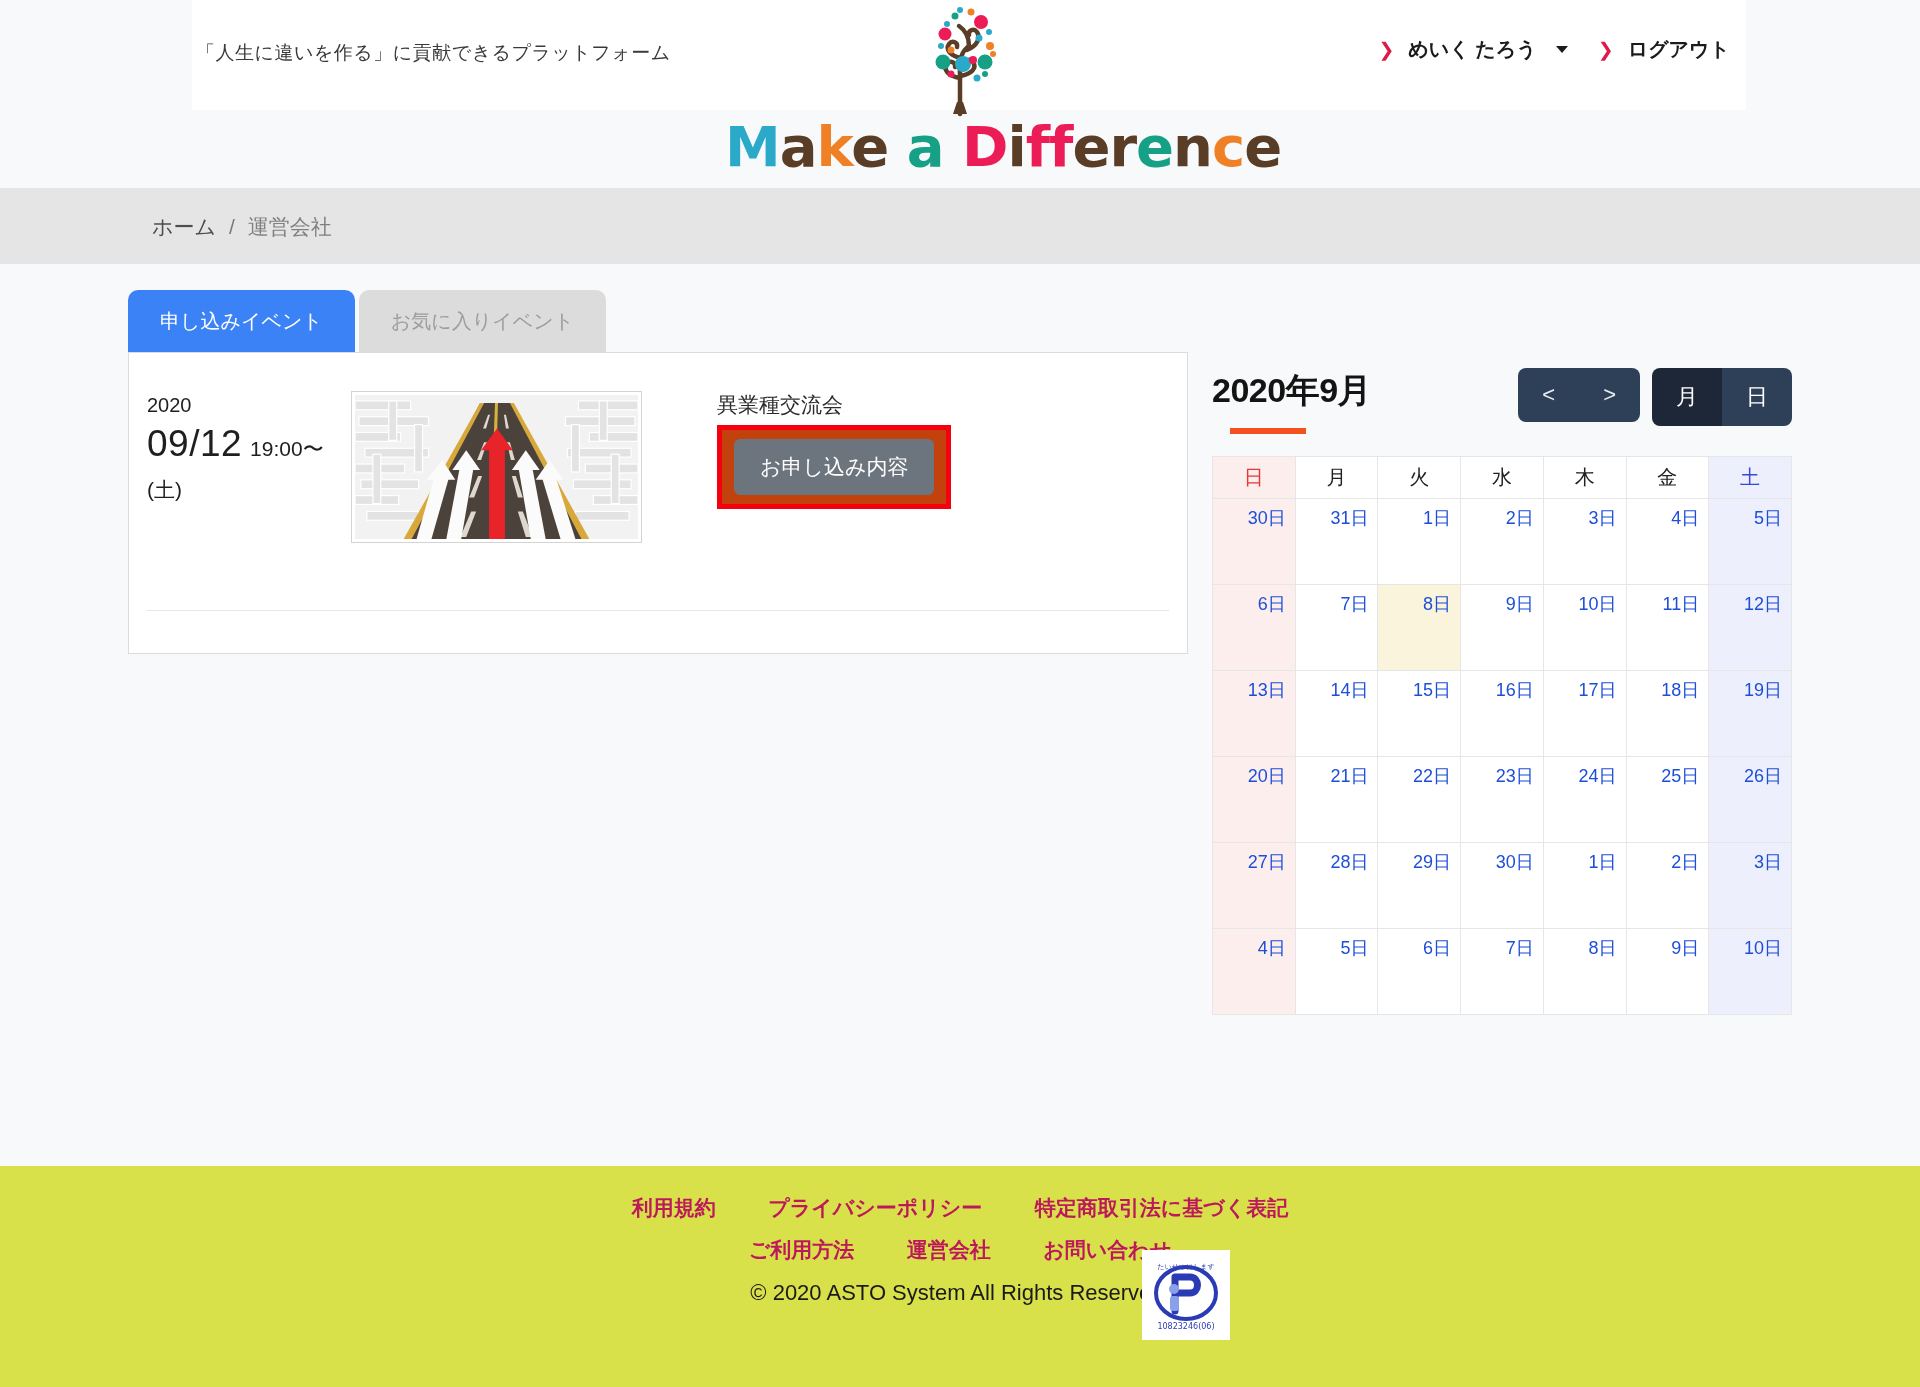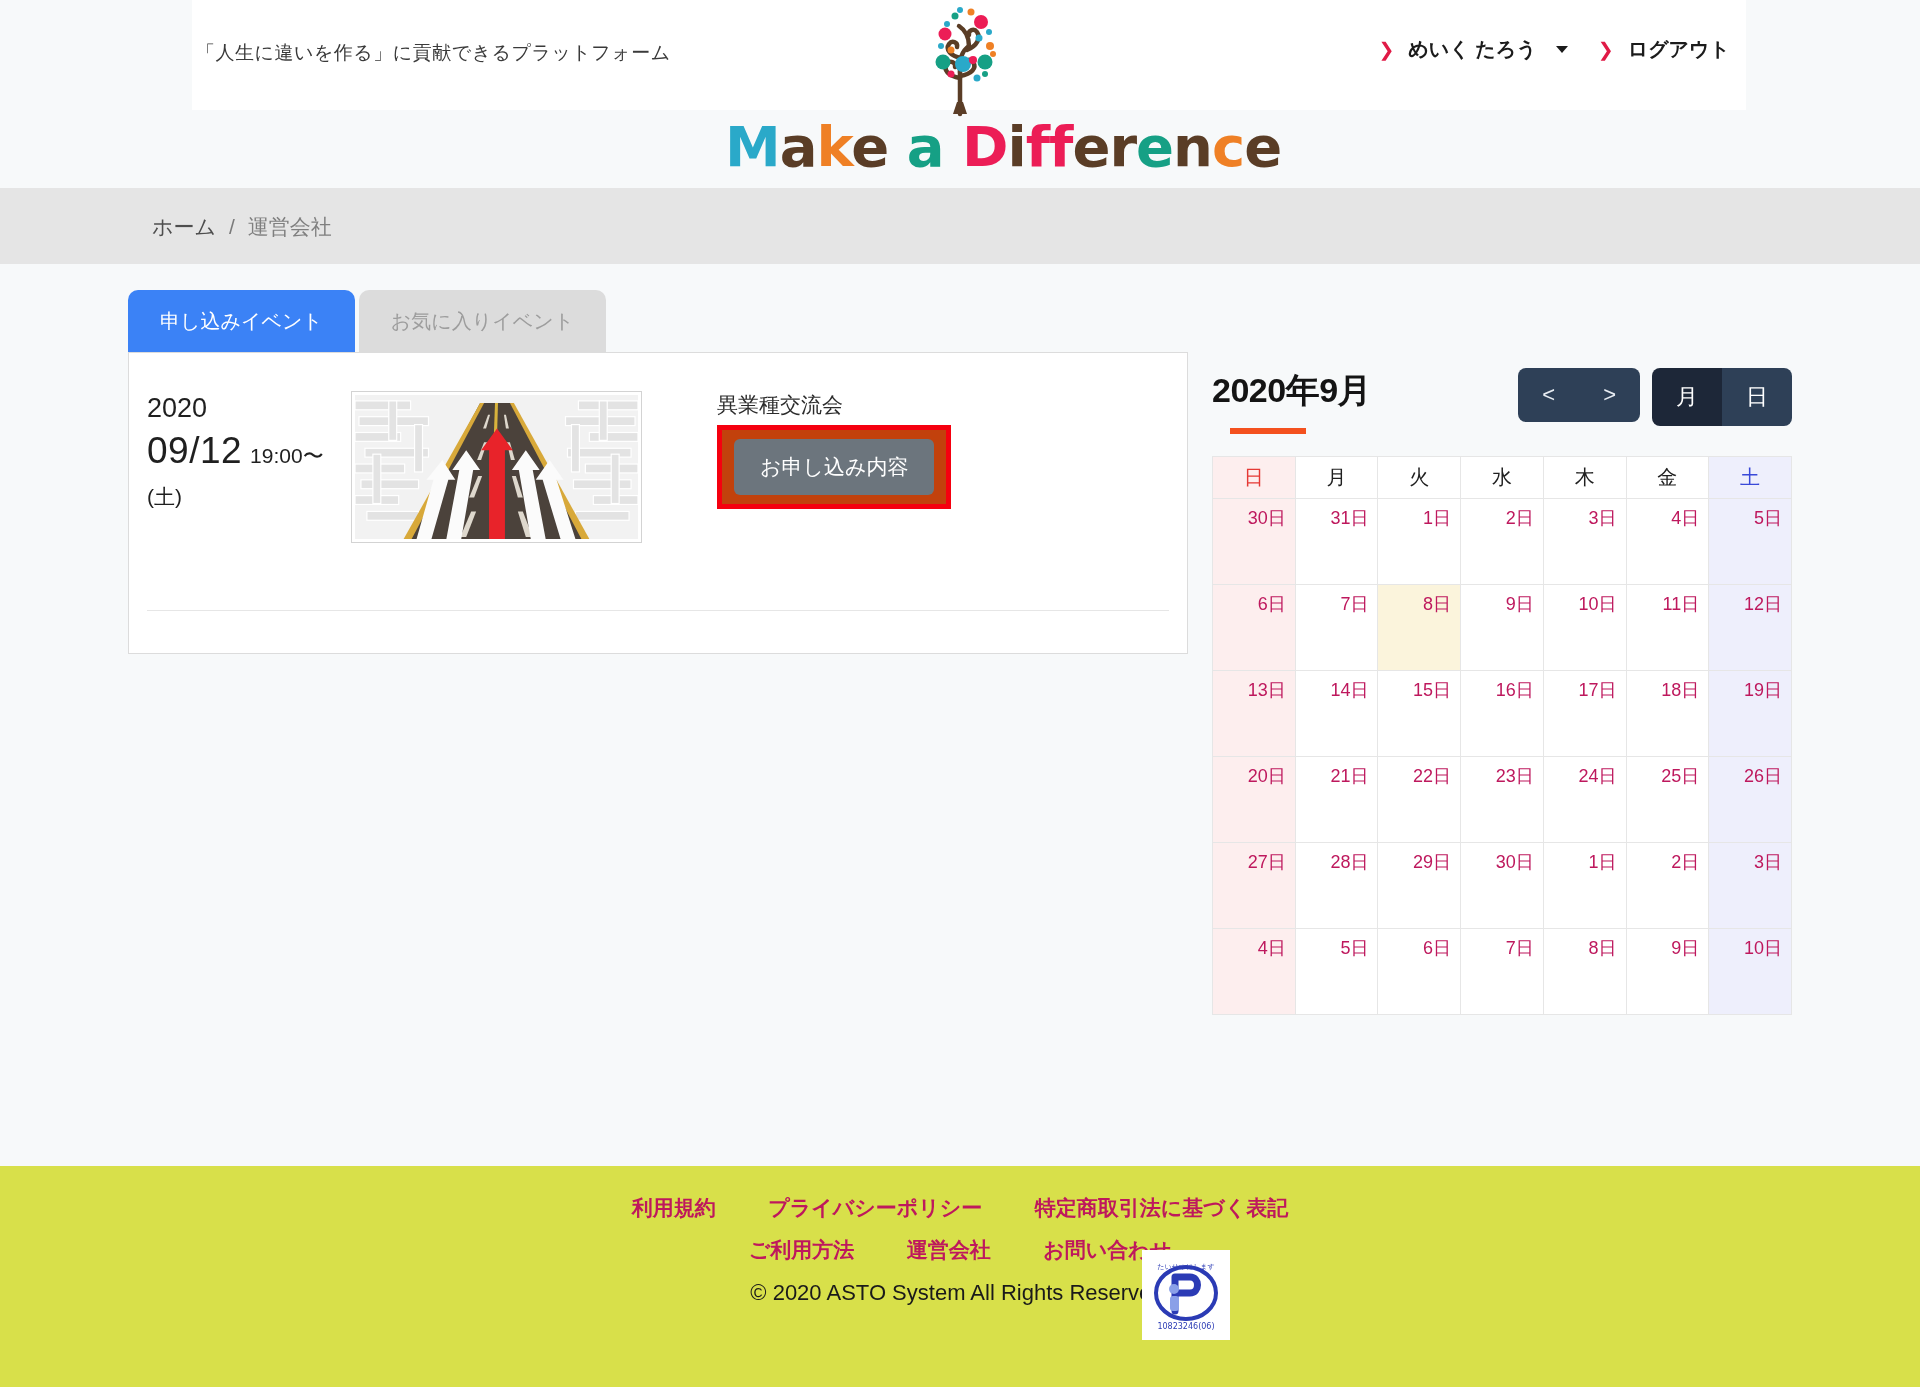--- a/index.html
+++ b/index.html
@@ -80,21 +80,21 @@
 
   
   .panel {
     position: absolute; left: 128px; top: 352px; width: 1060px; height: 302px;
     background: #ffffff; border: 1px solid #dcdcdc;
   }
   .event-row { position: relative; height: 240px; }
   .event-date {
     position: absolute; left: 18px; top: 42px; width: 230px; color: #1f1f1f;
   }
-  .ed-year { font-size: 27px; line-height: 1; margin-bottom: 10px; }
+  .ed-year { font-size: 20px; line-height: 1; margin-bottom: 10px; }
   .ed-main { display: flex; align-items: baseline; gap: 8px; }
   .ed-day { font-size: 37px; line-height: 1.05; letter-spacing: .5px; }
   .ed-time { font-size: 21px; }
   .ed-dow { font-size: 21px; margin-top: 12px; }
   .event-thumb {
     position: absolute; left: 222px; top: 38px; width: 291px; height: 152px;
     border: 1px solid #d3d3d3; background: #ffffff; padding: 3px;
   }
   .event-thumb svg { display: block; width: 100%; height: 100%; }
   .event-info { position: absolute; left: 588px; top: 38px; width: 420px; }
@@ -148,21 +148,21 @@
     background: #ffffff; border: 1px solid #e2e2e2;
   }
   table.cal-table th {
     height: 42px; font-size: 20px; font-weight: normal; color: #202020;
     border: 1px solid #e6e6e6; text-align: center;
   }
   table.cal-table th.sun { color: #e53935; background: #fdeeee; }
   table.cal-table th.sat { color: #3949d8; background: #eeeffc; }
   table.cal-table td {
     height: 86px; vertical-align: top; border: 1px solid #e6e6e6;
-    font-size: 18px; color: #be185d; text-align: right;
+    font-size: 18px; color: #1d4ed8; text-align: right;
     padding: 7px 9px 0 0;
   }
   td.col-sun { background: #fdeeee; }
   td.col-sat { background: #eeeffc; }
   td.muted { color: #c4c4c4; }
   td.today { background: #fbf4dc; }
 
   
   .footer {
     position: absolute; left: 0; top: 1166px; width: 1920px; height: 221px;

